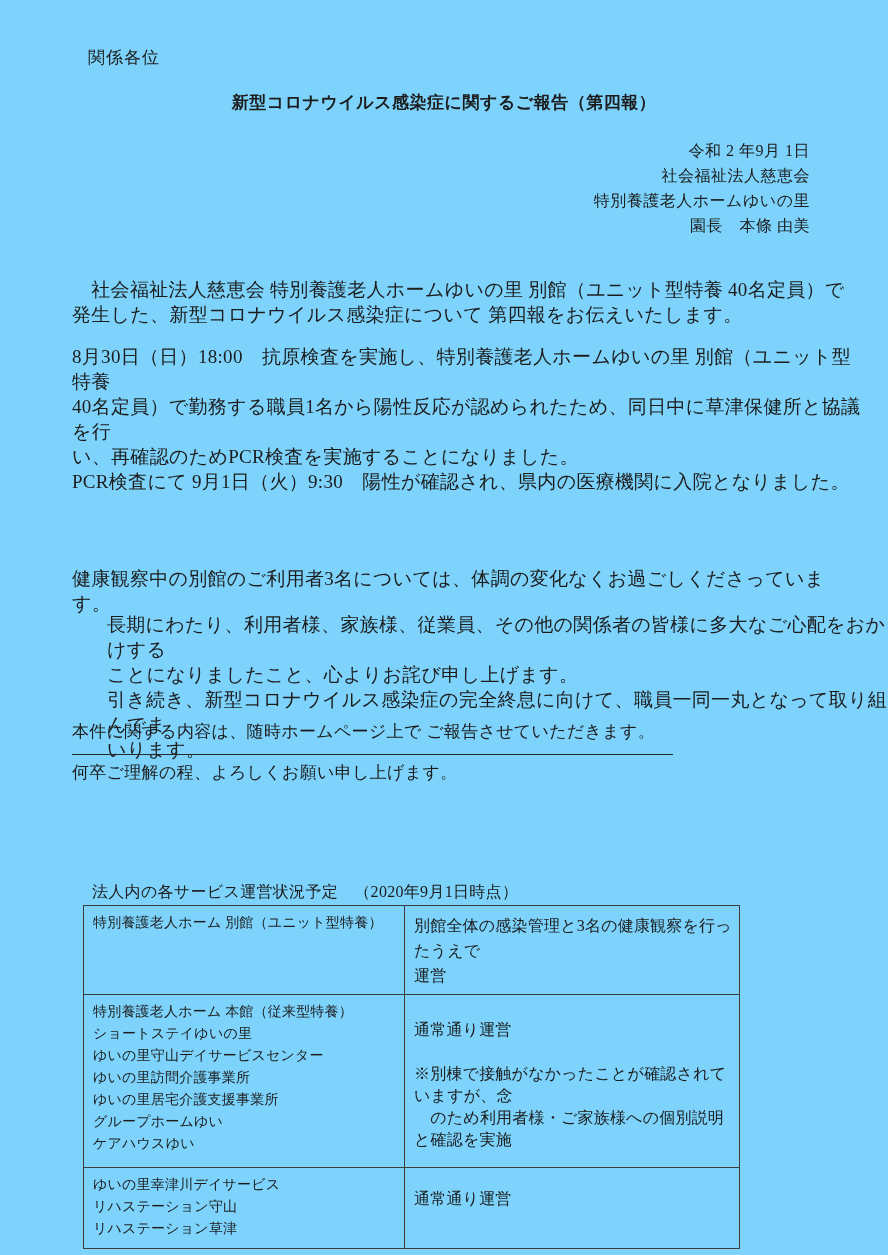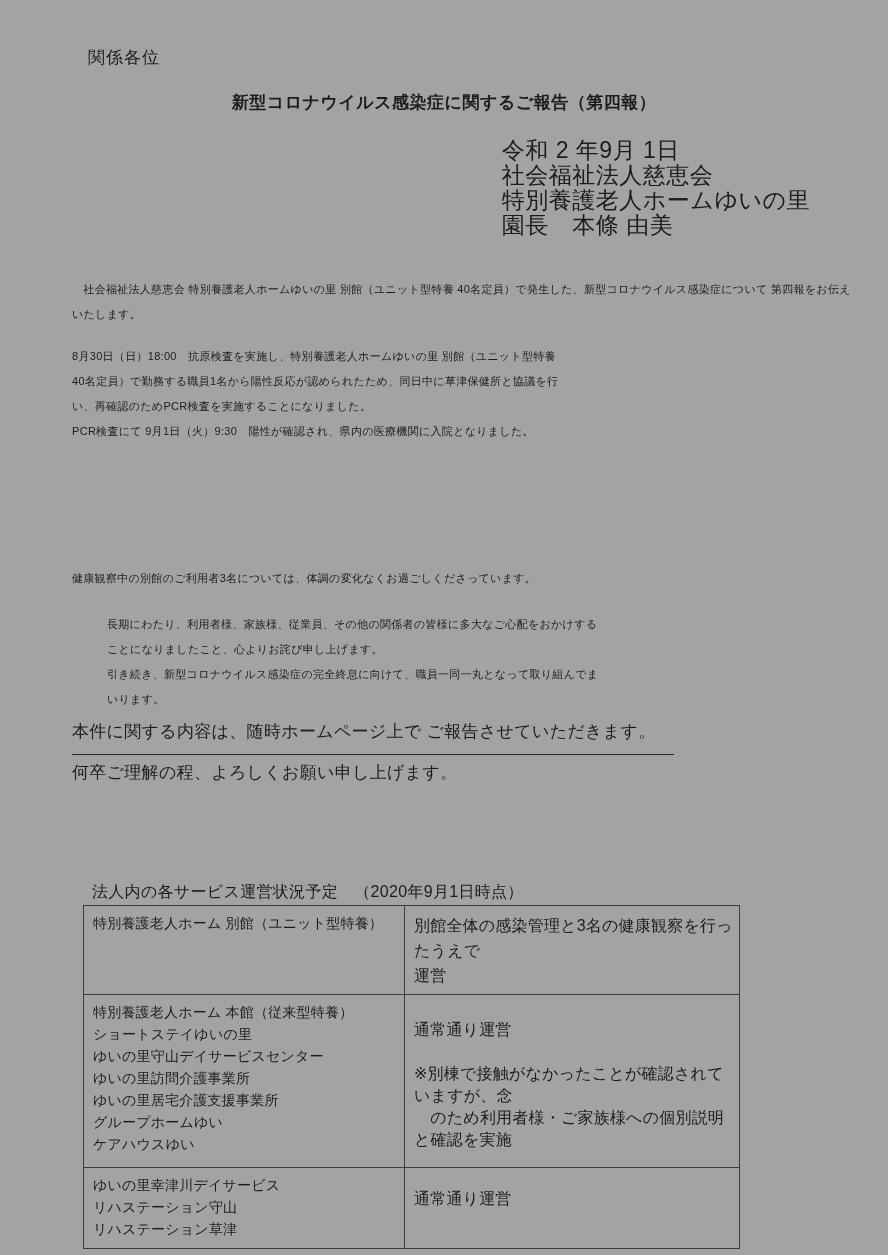--- a/index.html
+++ b/index.html
@@ -6,39 +6,40 @@
   body{
     width:888px;height:1255px;
     background:#f4f4f2;
     font-family:"Liberation Sans","DejaVu Sans",sans-serif;
     color:#1c1c1c;
     -webkit-font-smoothing:antialiased;
   }
   .page{
     position:relative;
     width:888px;height:1255px;
-    background:#a3a3a3;
+    background:#7dd3fc;
     overflow:hidden;
+    font-family:Liberation Serif, serif;
   }
   .txt{white-space:pre-line;}
   .recipient{
     position:absolute;left:88px;top:46px;
     font-size:17px;letter-spacing:1px;
   }
   .doc-title{
     position:absolute;left:0;right:0;top:91px;
     text-align:center;font-weight:bold;font-size:17px;letter-spacing:.5px;
   }
   .date-block{
     position:absolute;top:138px;right:78px;
-    text-align:left;font-size:23px;line-height:25px;letter-spacing:.5px;
+    text-align:right;font-size:16px;line-height:25px;letter-spacing:.5px;
   }
   .para{
     position:absolute;left:72px;width:790px;
-    font-size:11px;line-height:25px;letter-spacing:.3px;
+    font-size:19px;line-height:25px;letter-spacing:.3px;
   }
   .p1{top:277px;}
   .p2{top:344px;}
   .p3{top:455px;}
   .p4{top:566px;}
   .p5{top:612px;margin-left:35px;}
   .note-line{
     position:absolute;left:72px;top:720px;
     font-size:17px;letter-spacing:.3px;
   }

